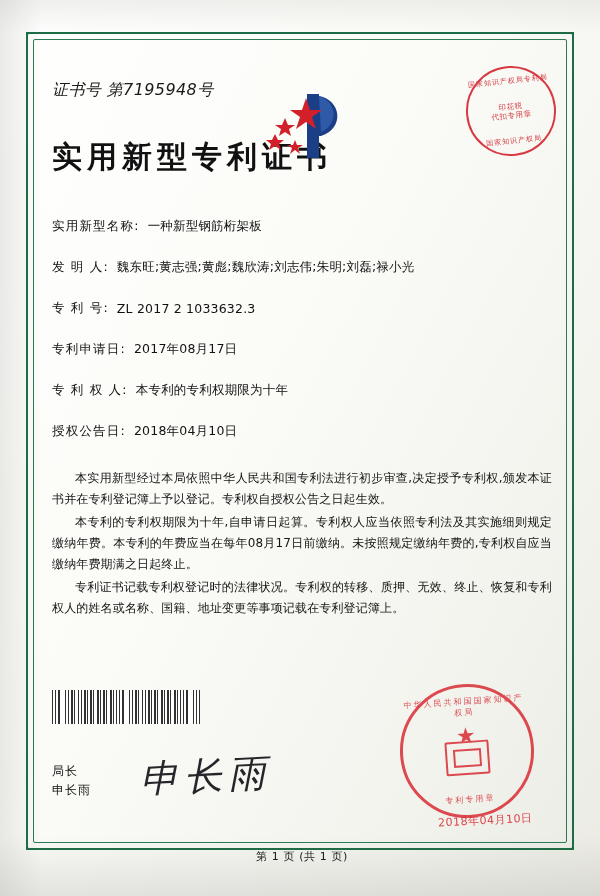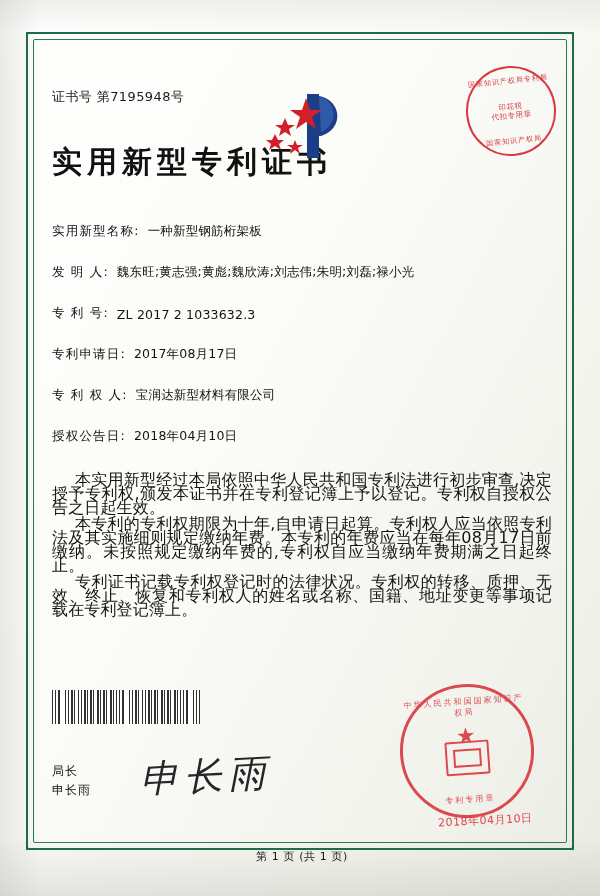--- a/index.html
+++ b/index.html
@@ -68,24 +68,25 @@
   .corner.bl { left: 26px;  bottom: 46px; border-right: none; border-top: none; }
   .corner.br { right: 26px; bottom: 46px; border-left: none;  border-top: none; }
 
   
   .content {
     position: absolute;
     left: 52px; right: 48px; top: 56px; bottom: 60px;
   }
 
   .cert-no {
-    font-size: 13px;
+    font-size: 16px;
     color: #1b1b1b;
     letter-spacing: .4px;
-    margin-top: 32px;
+    margin-top: 24px;
+    font-style: italic;
   }
 
   
   .logo {
     position: absolute;
     left: 50%;
     transform: translateX(-50%);
     top: 32px;
     width: 106px;
     height: 76px;
@@ -131,39 +132,39 @@
     letter-spacing: 5px;
     color: #111;
     margin-top: 36px;
   }
 
   .fields {
     margin-top: 40px;
   }
   .field-row {
     display: flex;
-    align-items: flex-end;
+    align-items: center;
     font-size: 12.5px;
     color: #121212;
     margin-bottom: 24px;
     letter-spacing: .3px;
   }
   .field-label {
     white-space: nowrap;
     letter-spacing: 1.2px;
   }
   .field-value {
     margin-left: 8px;
     letter-spacing: .2px;
   }
 
   .body-text {
     margin-top: 28px;
-    font-size: 16px;
-    line-height: 14px;
+    font-size: 12px;
+    line-height: 21px;
     color: #141414;
     text-align: justify;
     letter-spacing: .15px;
   }
   .body-text p {
     margin: 0 0 2px 0;
     text-indent: 23px;
   }
 
   
@@ -327,21 +328,21 @@
       <div class="field-row">
         <span class="field-label">专 利 号:</span>
         <span class="field-value">ZL 2017 2 1033632.3</span>
       </div>
       <div class="field-row">
         <span class="field-label">专利申请日:</span>
         <span class="field-value">2017年08月17日</span>
       </div>
       <div class="field-row">
         <span class="field-label">专 利 权 人:</span>
-        <span class="field-value">宝润达新型材料有限公司</span>
+        <span class="field-value">本专利的专利权期限为十年</span>
       </div>
       <div class="field-row">
         <span class="field-label">授权公告日:</span>
         <span class="field-value">2018年04月10日</span>
       </div>
     </div>
 
     <div class="body-text">
       <p>本实用新型经过本局依照中华人民共和国专利法进行初步审查,决定授予专利权,颁发本证书并在专利登记簿上予以登记。专利权自授权公告之日起生效。</p>
       <p>本专利的专利权期限为十年,自申请日起算。专利权人应当依照专利法及其实施细则规定缴纳年费。本专利的年费应当在每年08月17日前缴纳。未按照规定缴纳年费的,专利权自应当缴纳年费期满之日起终止。</p>

